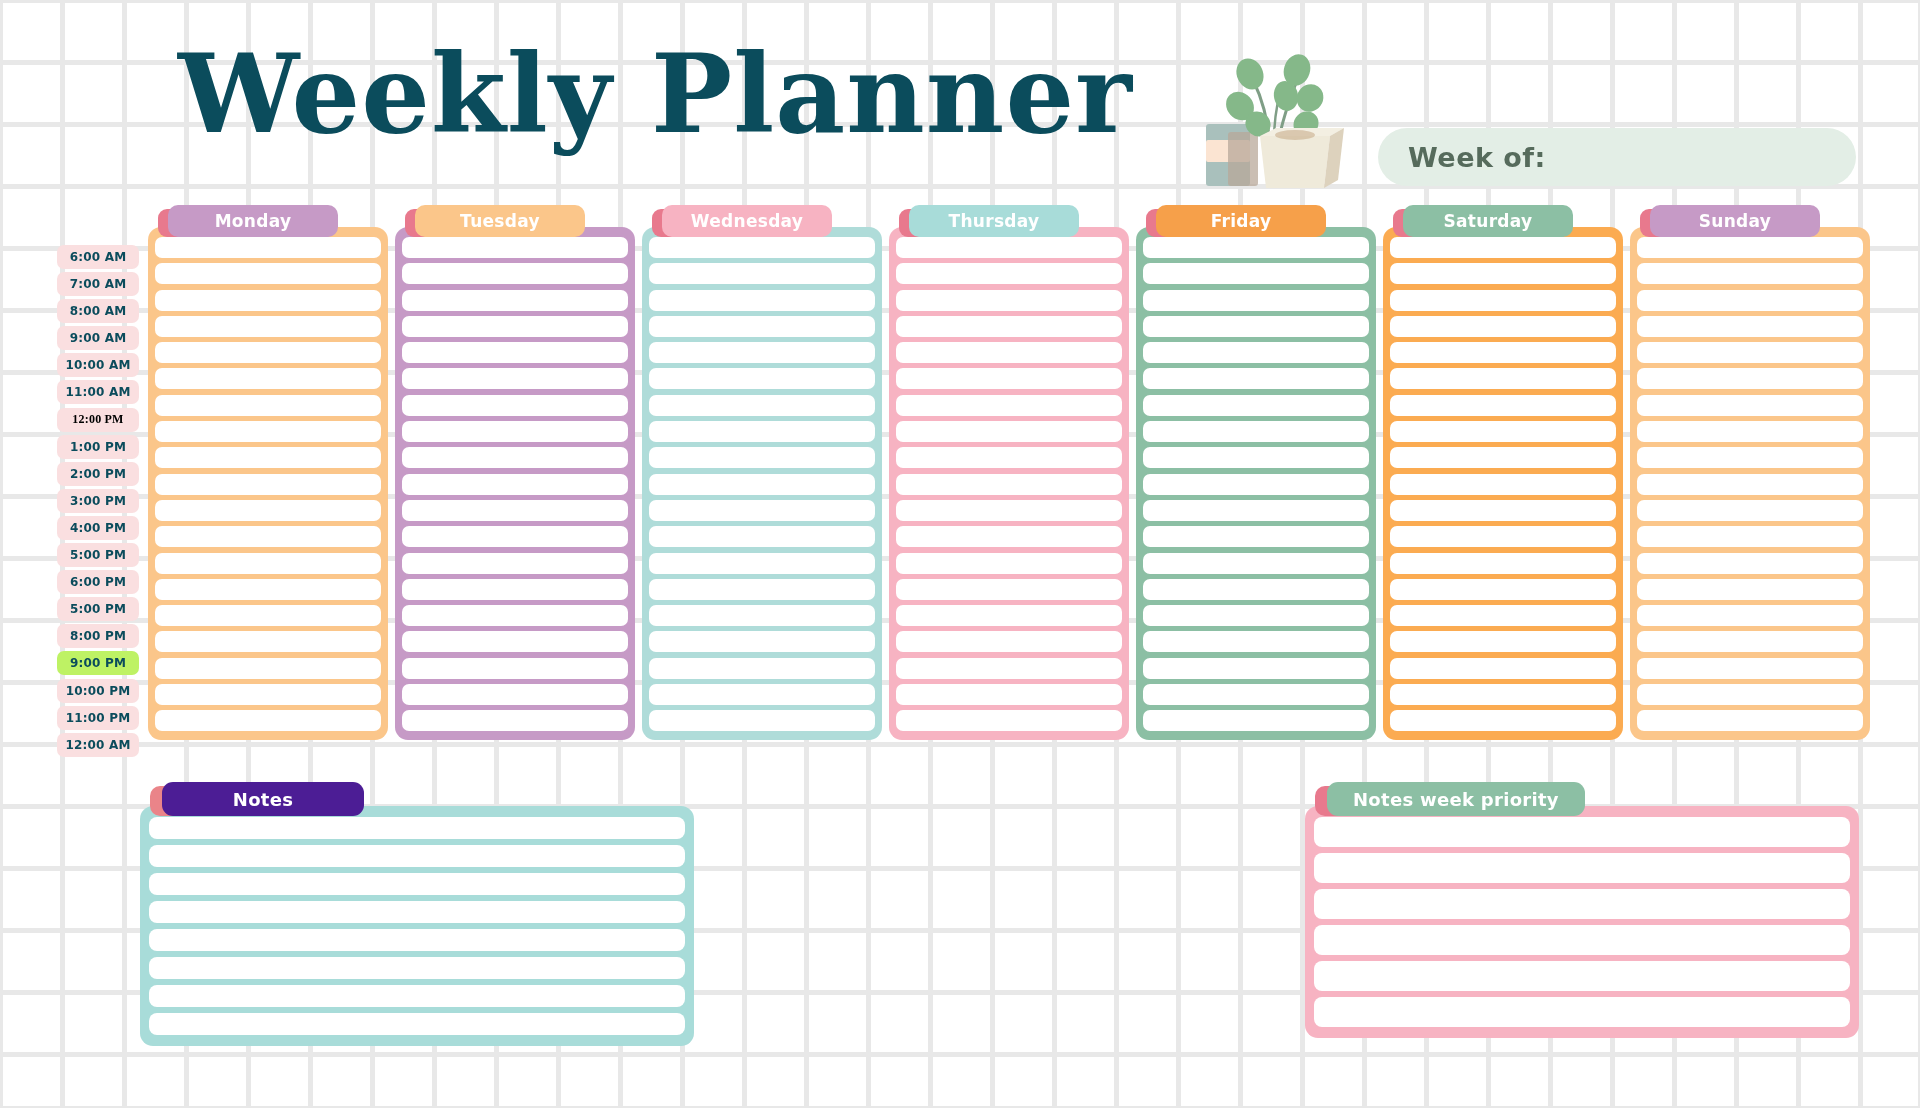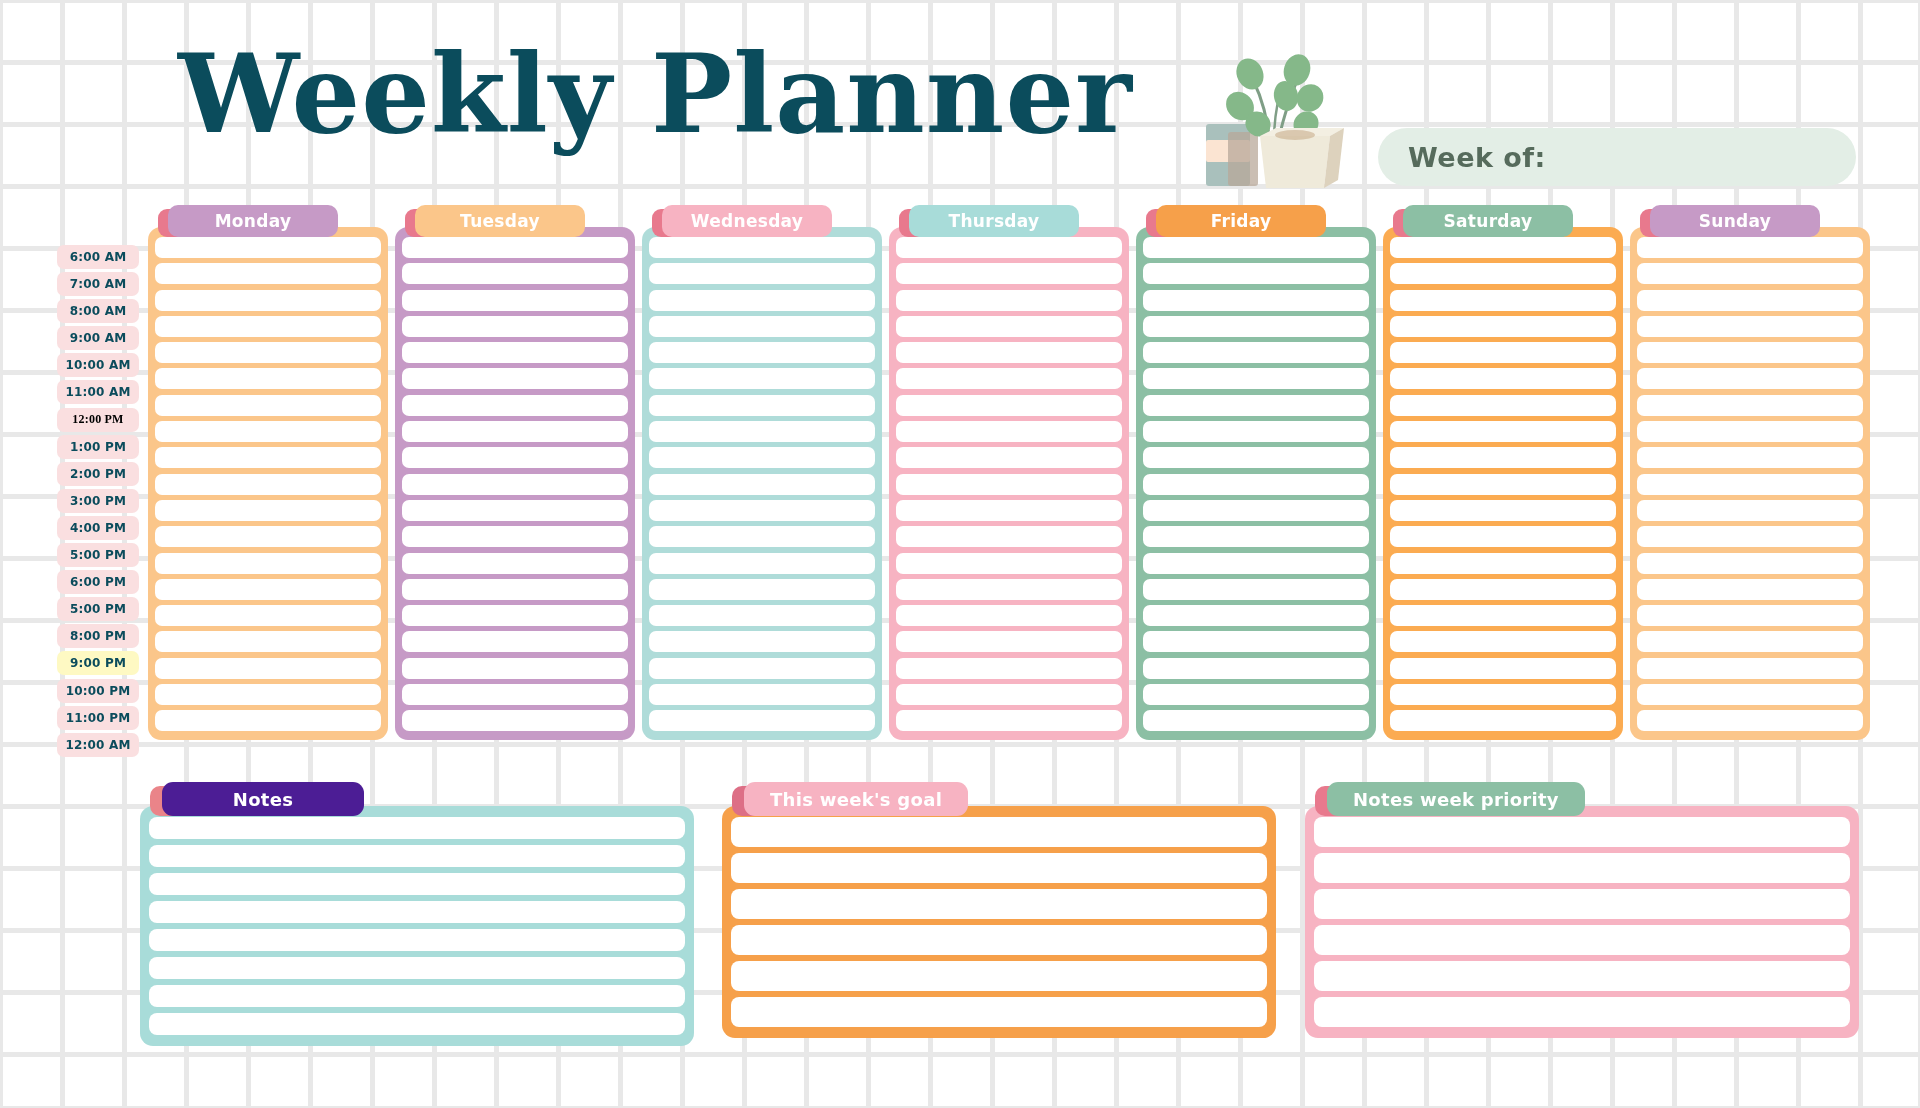--- a/index.html
+++ b/index.html
@@ -223,21 +223,21 @@
     <div class="time-pill" style="background: rgb(250, 223, 224); color: rgb(11, 76, 92);">11:00 AM</div>
     <div class="time-pill" style="background: rgb(250, 223, 224); color: #000000; font-family: Liberation Serif, serif;">12:00 PM</div>
     <div class="time-pill" style="background: rgb(250, 223, 224); color: rgb(11, 76, 92);">1:00 PM</div>
     <div class="time-pill" style="background: rgb(250, 223, 224); color: rgb(11, 76, 92);">2:00 PM</div>
     <div class="time-pill" style="background: rgb(250, 223, 224); color: rgb(11, 76, 92);">3:00 PM</div>
     <div class="time-pill" style="background: rgb(250, 223, 224); color: rgb(11, 76, 92);">4:00 PM</div>
     <div class="time-pill" style="background: rgb(250, 223, 224); color: rgb(11, 76, 92);">5:00 PM</div>
     <div class="time-pill" style="background: rgb(250, 223, 224); color: rgb(11, 76, 92);">6:00 PM</div>
     <div class="time-pill" style="background: rgb(250, 223, 224); color: rgb(11, 76, 92);">5:00 PM</div>
     <div class="time-pill" style="background: rgb(250, 223, 224); color: rgb(11, 76, 92);">8:00 PM</div>
-    <div class="time-pill" style="background: #fef9c3; color: rgb(11, 76, 92);">9:00 PM</div>
+    <div class="time-pill" style="background: #bef264; color: rgb(11, 76, 92);">9:00 PM</div>
     <div class="time-pill" style="background: rgb(250, 223, 224); color: rgb(11, 76, 92);">10:00 PM</div>
     <div class="time-pill" style="background: rgb(250, 223, 224); color: rgb(11, 76, 92);">11:00 PM</div>
     <div class="time-pill" style="background: rgb(250, 223, 224); color: rgb(11, 76, 92);">12:00 AM</div>
   </div>
 
 <div class="days-area">
     <div class="day-col" style="left: 140px;">
       <div class="tab-row">
         <div class="tab-stub" style="background: rgb(232, 121, 141);"></div>
         <div class="tab-pill" style="background: rgb(198, 154, 198);">Monday</div>
@@ -438,34 +438,20 @@
         <div class="panel-line" style="height: 22px;"></div>
         <div class="panel-line" style="height: 22px;"></div>
         <div class="panel-line" style="height: 22px;"></div>
         <div class="panel-line" style="height: 22px;"></div>
         <div class="panel-line" style="height: 22px;"></div>
         <div class="panel-line" style="height: 22px;"></div>
         <div class="panel-line" style="height: 22px;"></div>
         <div class="panel-line" style="height: 22px;"></div>
       </div>
     </div>
-    <div class="panel" style="left: 722px; width: 554px;">
-      <div class="tab-row">
-        <div class="tab-stub" style="background: rgb(221, 111, 134);"></div>
-        <div class="tab-pill" style="background: rgb(247, 179, 194);">This week's goal</div>
-      </div>
-      <div class="panel-card" style="background: rgb(246, 160, 74); width: 554px;">
-        <div class="panel-line" style="height: 30px;"></div>
-        <div class="panel-line" style="height: 30px;"></div>
-        <div class="panel-line" style="height: 30px;"></div>
-        <div class="panel-line" style="height: 30px;"></div>
-        <div class="panel-line" style="height: 30px;"></div>
-        <div class="panel-line" style="height: 30px;"></div>
-      </div>
-    </div>
     <div class="panel" style="left: 1305px; width: 554px;">
       <div class="tab-row">
         <div class="tab-stub" style="background: rgb(232, 121, 141);"></div>
         <div class="tab-pill" style="background: rgb(140, 191, 164);">Notes week priority</div>
       </div>
       <div class="panel-card" style="background: rgb(247, 179, 194); width: 554px;">
         <div class="panel-line" style="height: 30px;"></div>
         <div class="panel-line" style="height: 30px;"></div>
         <div class="panel-line" style="height: 30px;"></div>
         <div class="panel-line" style="height: 30px;"></div>

